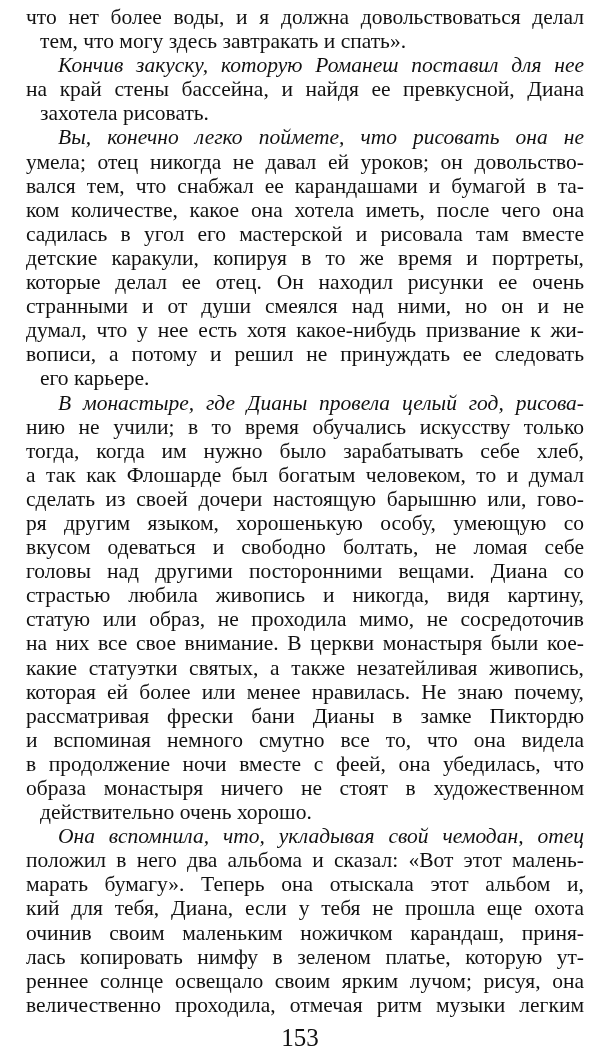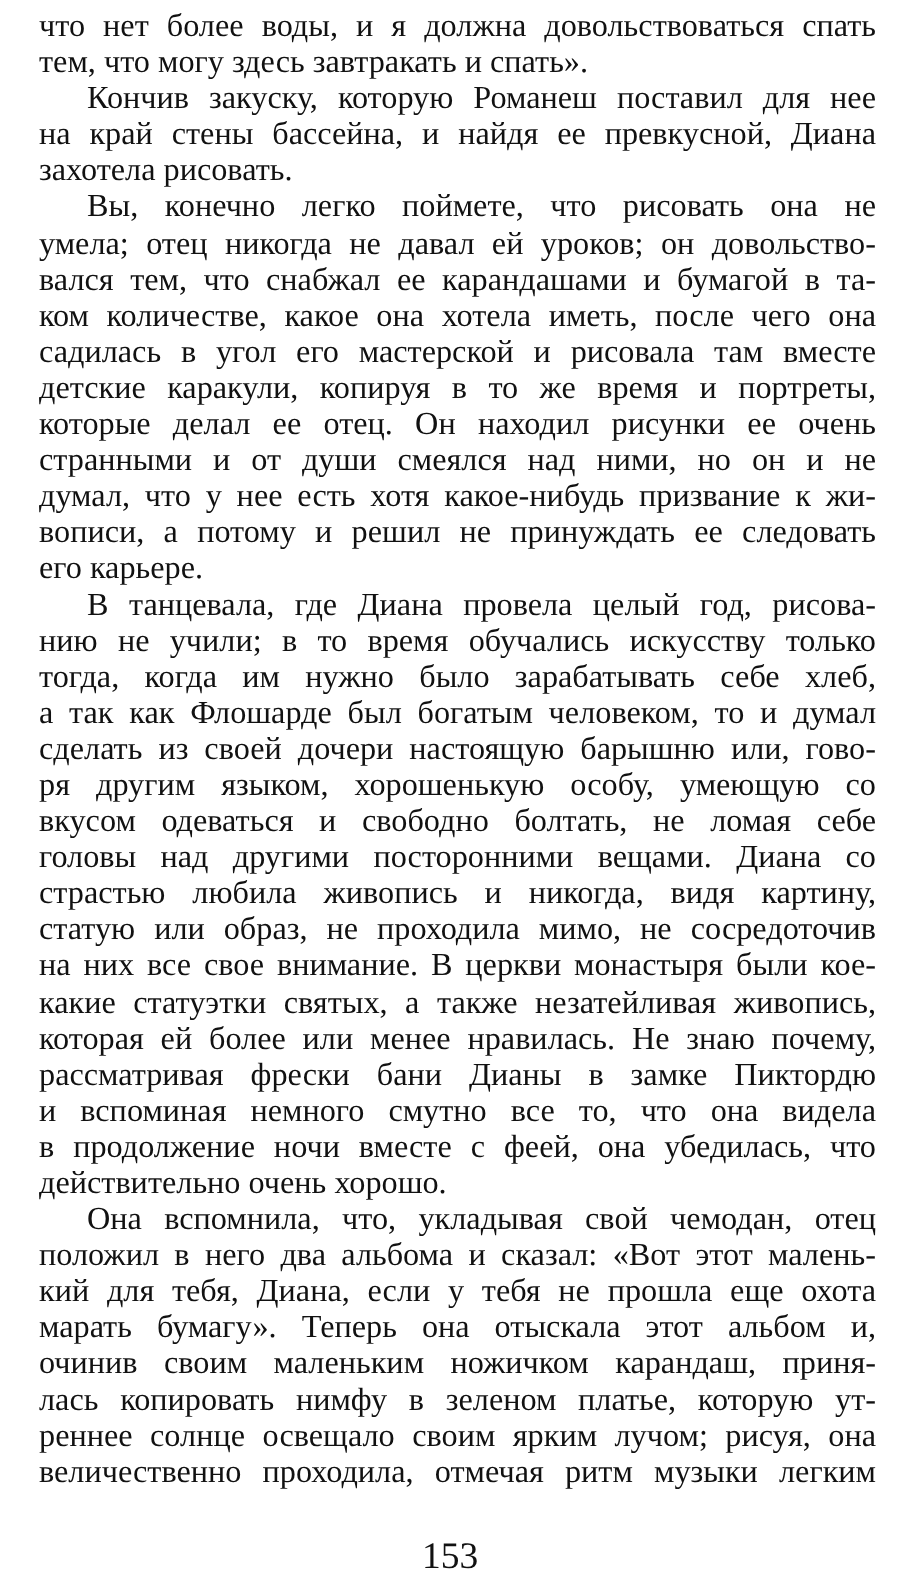--- a/index.html
+++ b/index.html
@@ -1,31 +1,31 @@
 <!DOCTYPE html>
 <html><head>
 <meta charset="utf-8">
 <style>
   html, body { margin:0; padding:0; background:#ffffff; }
   body { width:600px; height:1060px; position:relative; overflow:hidden; }
   .page { position:absolute; left:26px; top:5px; width:558px;
     font-family:"Liberation Serif", serif; font-size:21.5px; color:#111;
     line-height:24.1px; }
   .line { display:block; white-space:nowrap; text-align:justify; text-align-last:justify; height:24.1px; overflow:visible; }
-  .line.last { text-align-last:left; }
-  .line.indent { padding-left:32px; }
+  .line.last { text-align-last:left;margin-left:14px; }
+  .line.indent { padding-left:32px;font-style:italic; }
   .pagenum { position:absolute; top:1024px; left:0; width:600px; text-align:center;
     font-family:"Liberation Serif", serif; font-size:25px; color:#111; }
 </style>
 </head>
 <body>
 
 <div class="page" id="page-body">
     <div>
-      <span class="line">что нет более воды, и я должна довольствоваться спать</span>
+      <span class="line">что нет более воды, и я должна довольствоваться делал</span>
       <span class="line last">тем, что могу здесь завтракать и спать».</span>
     </div>
     <div>
       <span class="line indent">Кончив закуску, которую Романеш поставил для нее</span>
       <span class="line">на край стены бассейна, и найдя ее превкусной, Диана</span>
       <span class="line last">захотела рисовать.</span>
     </div>
     <div>
       <span class="line indent">Вы, конечно легко поймете, что рисовать она не</span>
       <span class="line">умела; отец никогда не давал ей уроков; он довольство-</span>
@@ -33,42 +33,43 @@
       <span class="line">ком количестве, какое она хотела иметь, после чего она</span>
       <span class="line">садилась в угол его мастерской и рисовала там вместе</span>
       <span class="line">детские каракули, копируя в то же время и портреты,</span>
       <span class="line">которые делал ее отец. Он находил рисунки ее очень</span>
       <span class="line">странными и от души смеялся над ними, но он и не</span>
       <span class="line">думал, что у нее есть хотя какое-нибудь призвание к жи-</span>
       <span class="line">вописи, а потому и решил не принуждать ее следовать</span>
       <span class="line last">его карьере.</span>
     </div>
     <div>
-      <span class="line indent">В танцевала, где Диана провела целый год, рисова-</span>
+      <span class="line indent">В монастыре, где Дианы провела целый год, рисова-</span>
       <span class="line">нию не учили; в то время обучались искусству только</span>
       <span class="line">тогда, когда им нужно было зарабатывать себе хлеб,</span>
       <span class="line">а так как Флошарде был богатым человеком, то и думал</span>
       <span class="line">сделать из своей дочери настоящую барышню или, гово-</span>
       <span class="line">ря другим языком, хорошенькую особу, умеющую со</span>
       <span class="line">вкусом одеваться и свободно болтать, не ломая себе</span>
       <span class="line">головы над другими посторонними вещами. Диана со</span>
       <span class="line">страстью любила живопись и никогда, видя картину,</span>
       <span class="line">статую или образ, не проходила мимо, не сосредоточив</span>
       <span class="line">на них все свое внимание. В церкви монастыря были кое-</span>
       <span class="line">какие статуэтки святых, а также незатейливая живопись,</span>
       <span class="line">которая ей более или менее нравилась. Не знаю почему,</span>
       <span class="line">рассматривая фрески бани Дианы в замке Пиктордю</span>
       <span class="line">и вспоминая немного смутно все то, что она видела</span>
       <span class="line">в продолжение ночи вместе с феей, она убедилась, что</span>
+      <span class="line">образа монастыря ничего не стоят в художественном</span>
       <span class="line last">действительно очень хорошо.</span>
     </div>
     <div>
       <span class="line indent">Она вспомнила, что, укладывая свой чемодан, отец</span>
       <span class="line">положил в него два альбома и сказал: «Вот этот малень-</span>
+      <span class="line">марать бумагу». Теперь она отыскала этот альбом и,</span>
       <span class="line">кий для тебя, Диана, если у тебя не прошла еще охота</span>
-      <span class="line">марать бумагу». Теперь она отыскала этот альбом и,</span>
       <span class="line">очинив своим маленьким ножичком карандаш, приня-</span>
       <span class="line">лась копировать нимфу в зеленом платье, которую ут-</span>
       <span class="line">реннее солнце освещало своим ярким лучом; рисуя, она</span>
       <span class="line">величественно проходила, отмечая ритм музыки легким</span>
     </div>
   </div>
 <div class="pagenum">153</div>
 
 </body></html>

